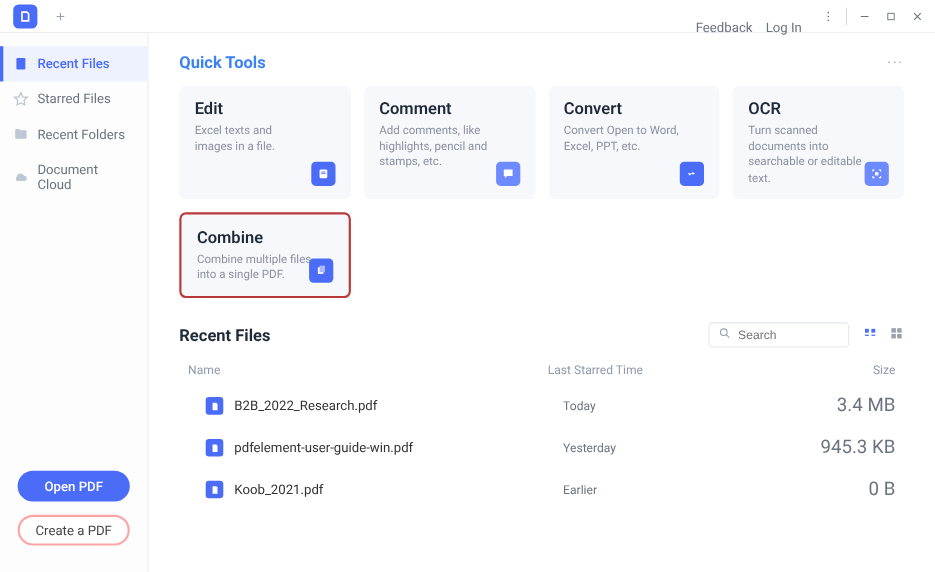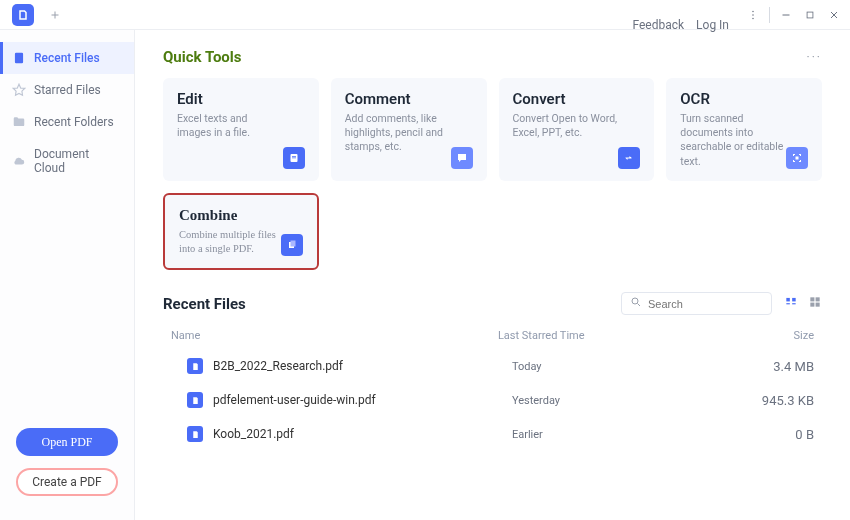--- a/index.html
+++ b/index.html
@@ -85,51 +85,50 @@
 .sidebar .grow { flex: 1; }
 .sidebar .btn {
   margin: 6px 16px;
   height: 28px;
   border-radius: 14px;
   display: flex; align-items: center; justify-content: center;
   font-size: 12px;
   cursor: pointer;
 }
 .sidebar .btn.primary {
-  background: #4a6cf7; color: #fff; font-weight: 500; font-family: Liberation Serif, serif;
+  background: #4a6cf7; color: #fff; font-weight: 500;
 }
 .sidebar .btn.secondary {
   background: #fff; color: #444; border: 2px solid #fca5a5;
 }
 .sidebar .bottom-pad { height: 18px; }
 .content { flex: 1; padding: 18px 28px 0 28px; overflow: auto; }
 .section-header { display: flex; align-items: center; margin-bottom: 12px; }
 .section-header h2 {
-  font-size: 15px; font-weight: 700; color: #4d7c0f;
+  font-size: 15px; font-weight: 700; color: #3b82f6;
 }
 .section-header .more {
   margin-left: auto; color: #9aa0ac; cursor: pointer; letter-spacing: 2px;
 }
 .tools-grid {
   display: grid;
   grid-template-columns: repeat(4, 1fr);
   gap: 12px;
 }
 .tool-card {
   background: #f6f8fc;
   border-radius: 6px;
   padding: 12px 14px;
   position: relative;
   min-height: 62px;
   cursor: pointer;
 }
 .tool-card.highlight {
   border: 2px solid #b93a3a;
   background: #f6f8fc;
-  font-family: Liberation Serif, serif;
 }
 .tool-card .title {
   font-size: 15px; font-weight: 600; color: #1f2937; margin-bottom: 4px;
 }
 .tool-card .desc {
   font-size: 10.5px; color: #8a909e; line-height: 1.35; max-width: 105px;
 }
 .tool-card .tool-icon {
   position: absolute; right: 14px; bottom: 12px;
   width: 22px; height: 22px; border-radius: 4px;
@@ -142,21 +141,21 @@
 .tool-card .tool-icon svg { width: 12px; height: 12px; fill: #fff; }
 .tools-grid .second-row { grid-column: 1 / 2; }
 .recent-header {
   display: flex; align-items: center; margin-top: 22px; margin-bottom: 8px;
 }
 .recent-header h2 { font-size: 15px; font-weight: 700; color: #1f2937; }
 .recent-header .spacer { flex: 1; }
 .search-box {
   display: flex; align-items: center;
   border: 1px solid #e3e7ef; border-radius: 4px;
-  padding: 3px 8px; width: 151px;
+  padding: 3px 8px; width: 128px;
 }
 .search-box input {
   border: none; outline: none;
   font-size: 11px; width: 100%; color: #6b7280;
 }
 .search-box .s-icon { color: #9aa0ac; margin-right: 6px; }
 .view-toggle {
   display: flex; gap: 10px; margin-left: 12px; color: #9aa0ac;
 }
 .view-toggle .vb { cursor: pointer; }
@@ -174,21 +173,21 @@
   font-size: 12px; color: #333; cursor: pointer;
 }
 .file-row .file-icon {
   width: 16px; height: 16px; background: #4a6cf7; border-radius: 3px;
   margin-right: 10px;
   display: flex; align-items: center; justify-content: center;
 }
 .file-row .file-icon svg { width: 9px; height: 9px; fill: #fff; }
 .file-row .fname { flex: 1.4; display: flex; align-items: center; padding-left: 16px; }
 .file-row .ftime { flex: 1; color: #6b7280; font-size: 11px; }
-.file-row .fsize { width: 70px; text-align: right; color: #6b7280; font-size: 13px; }
+.file-row .fsize { width: 70px; text-align: right; color: #6b7280; font-size: 17px; }
 </style>
 </head>
 <body>
 
 <div class="titlebar">
   <div class="logo">
     <svg viewBox="0 0 24 24" fill="none" stroke="#fff" stroke-width="3">
         <path d="M6 4h9l3 3v13H6z"></path>
       </svg>
   </div>

